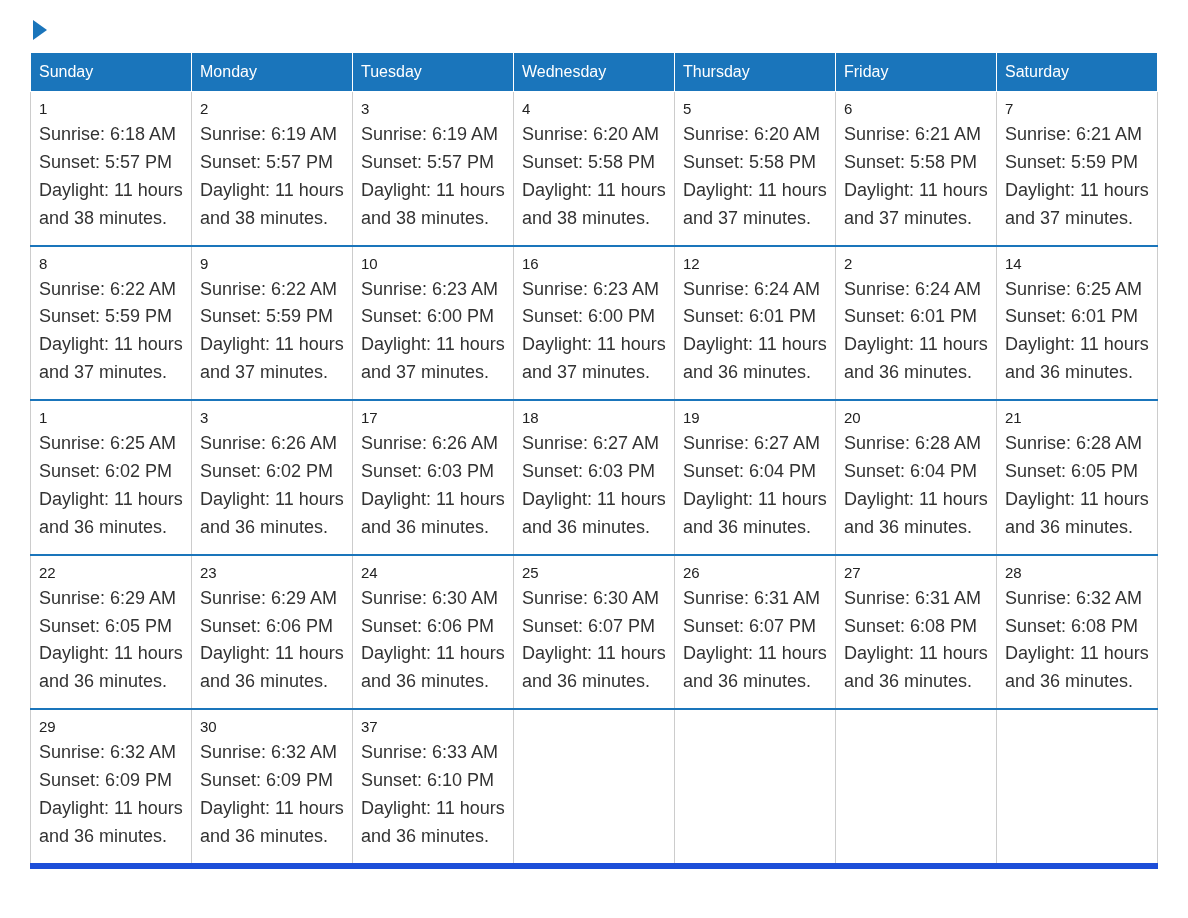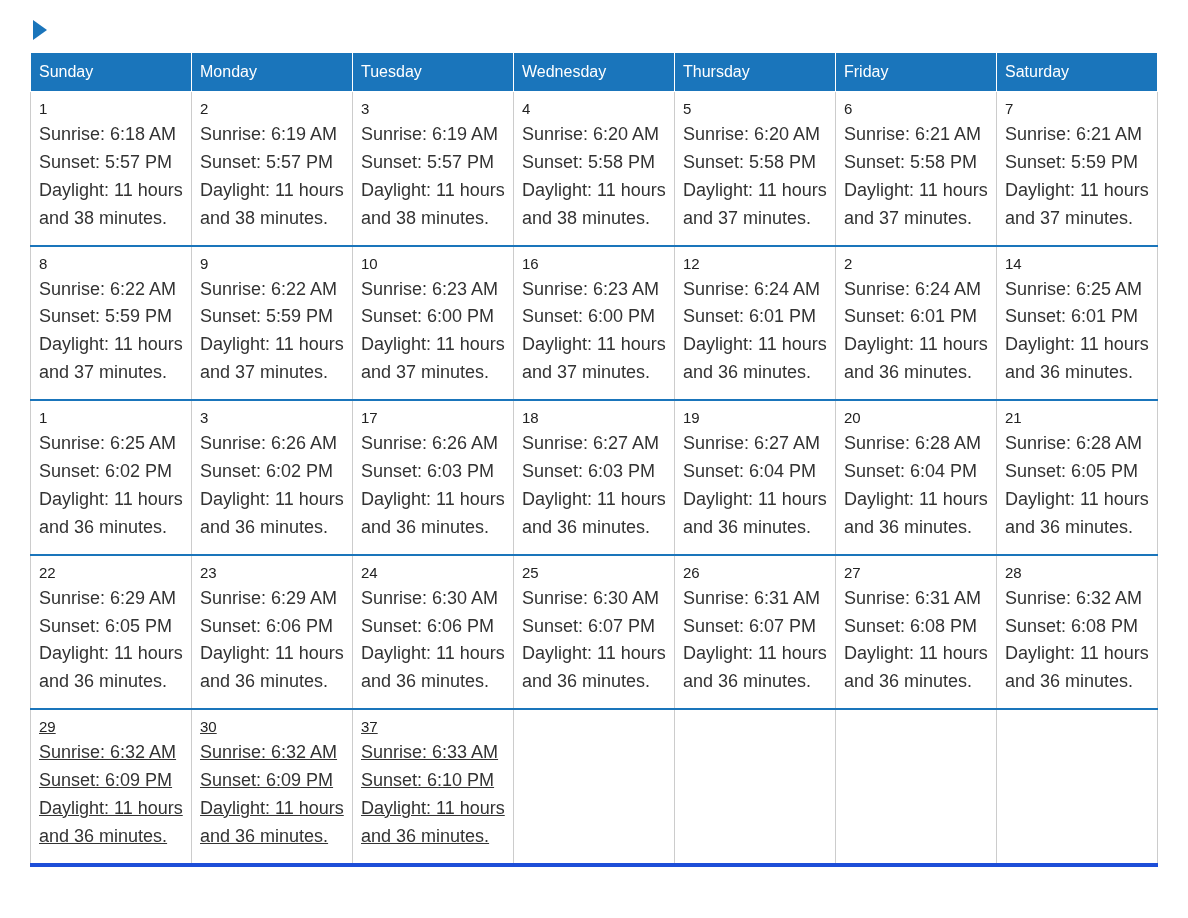--- a/index.html
+++ b/index.html
@@ -80,22 +80,21 @@
       border-right: 1px solid #ccc;
       font-size: 13px;
       color: #333;
       width: calc(100% / 7);
       min-height: 110px;
     }
     .calendar td:first-child {
       border-left: 1px solid #ccc;
     }
     .calendar tr:last-child td {
-      border-bottom: 4px solid #1d4ed8;
-      text-decoration: underline;
+      border-bottom: 6px solid #1d4ed8;
     }
     .day-num {
       font-size: 15px;
       font-weight: normal;
       color: #222;
       display: block;
       margin-bottom: 4px;
     }
     .day-info {
       font-size: 18px;

